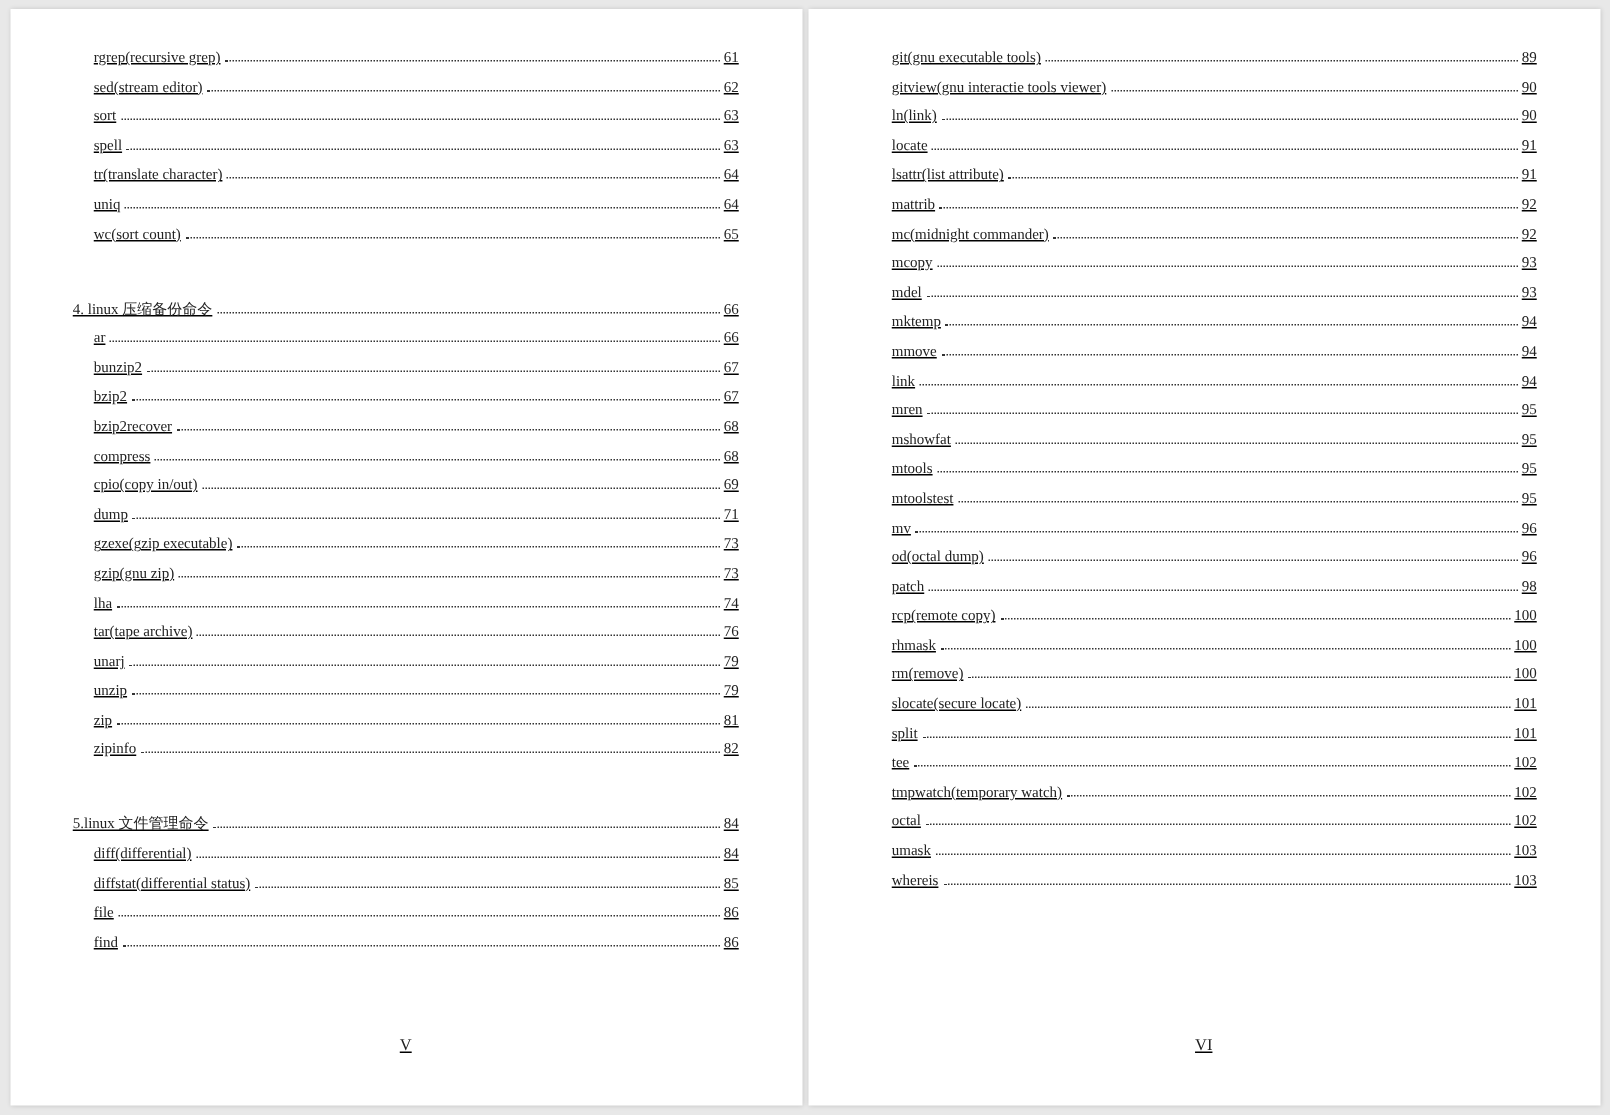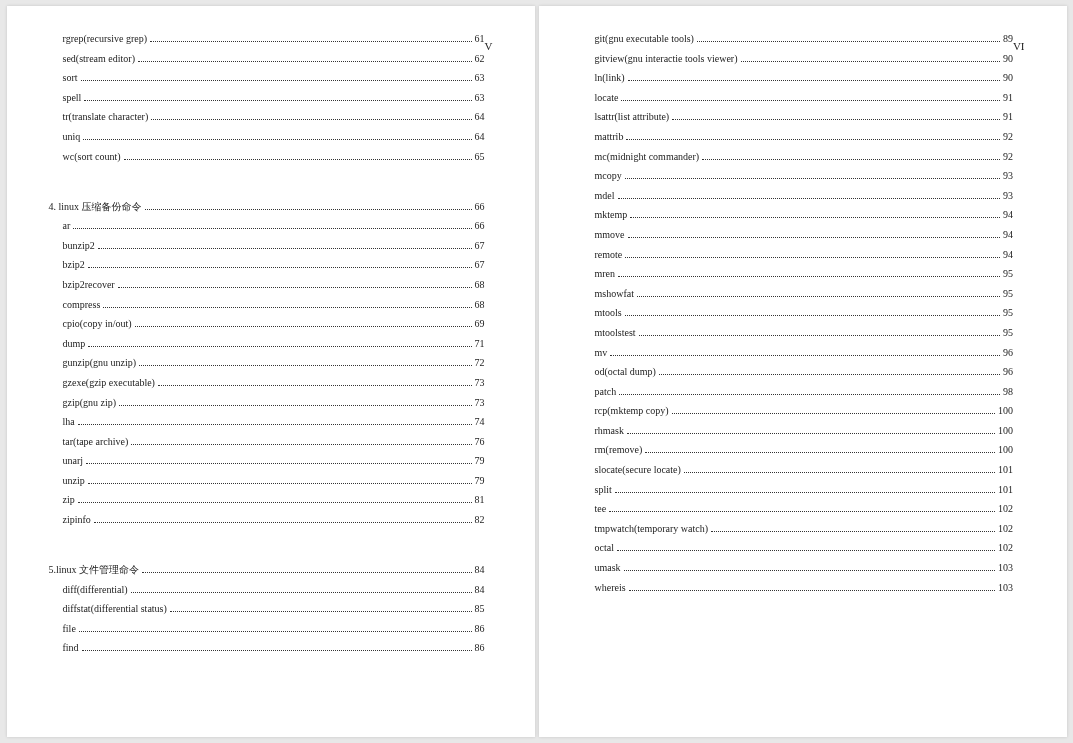--- a/index.html
+++ b/index.html
@@ -8,25 +8,26 @@
     font-family: "Times New Roman", serif;
     display: flex;
     justify-content: center;
     gap: 4px;
     padding: 6px;
   }
   .page {
     background: #fff;
     width: 528px;
     height: 731px;
-    padding: 28px 42px 16px 42px;
+    padding: 28px 42px 34px 42px;
     position: relative;
     box-shadow: 0 0 3px rgba(0,0,0,0.15);
     display: flex;
-    flex-direction: row;
+    flex-direction: column;
+    text-decoration: underline;
   }
   .content {
     flex: 1;
   }
   .toc-line {
     display: flex;
     align-items: baseline;
     font-size: 10px;
     line-height: 1.0;
     margin-bottom: 9.6px;
@@ -125,25 +126,20 @@
         <span class="toc-title">cpio(copy in/out)</span>
         <span class="dots"></span>
         <span class="toc-page">69</span>
       </div>
       <div class="toc-line indent-2">
         <span class="toc-title">dump</span>
         <span class="dots"></span>
         <span class="toc-page">71</span>
       </div>
       <div class="toc-line indent-2">
-        <span class="toc-title">gunzip(gnu unzip)</span>
-        <span class="dots"></span>
-        <span class="toc-page">72</span>
-      </div>
-      <div class="toc-line indent-2">
         <span class="toc-title">gzexe(gzip executable)</span>
         <span class="dots"></span>
         <span class="toc-page">73</span>
       </div>
       <div class="toc-line indent-2">
         <span class="toc-title">gzip(gnu zip)</span>
         <span class="dots"></span>
         <span class="toc-page">73</span>
       </div>
       <div class="toc-line indent-2">
@@ -256,21 +252,21 @@
         <span class="toc-title">mktemp</span>
         <span class="dots"></span>
         <span class="toc-page">94</span>
       </div>
       <div class="toc-line indent-2">
         <span class="toc-title">mmove</span>
         <span class="dots"></span>
         <span class="toc-page">94</span>
       </div>
       <div class="toc-line indent-2">
-        <span class="toc-title">remote</span>
+        <span class="toc-title">link</span>
         <span class="dots"></span>
         <span class="toc-page">94</span>
       </div>
       <div class="toc-line indent-2">
         <span class="toc-title">mren</span>
         <span class="dots"></span>
         <span class="toc-page">95</span>
       </div>
       <div class="toc-line indent-2">
         <span class="toc-title">mshowfat</span>
@@ -296,21 +292,21 @@
         <span class="toc-title">od(octal dump)</span>
         <span class="dots"></span>
         <span class="toc-page">96</span>
       </div>
       <div class="toc-line indent-2">
         <span class="toc-title">patch</span>
         <span class="dots"></span>
         <span class="toc-page">98</span>
       </div>
       <div class="toc-line indent-2">
-        <span class="toc-title">rcp(mktemp copy)</span>
+        <span class="toc-title">rcp(remote copy)</span>
         <span class="dots"></span>
         <span class="toc-page">100</span>
       </div>
       <div class="toc-line indent-2">
         <span class="toc-title">rhmask</span>
         <span class="dots"></span>
         <span class="toc-page">100</span>
       </div>
       <div class="toc-line indent-2">
         <span class="toc-title">rm(remove)</span>

